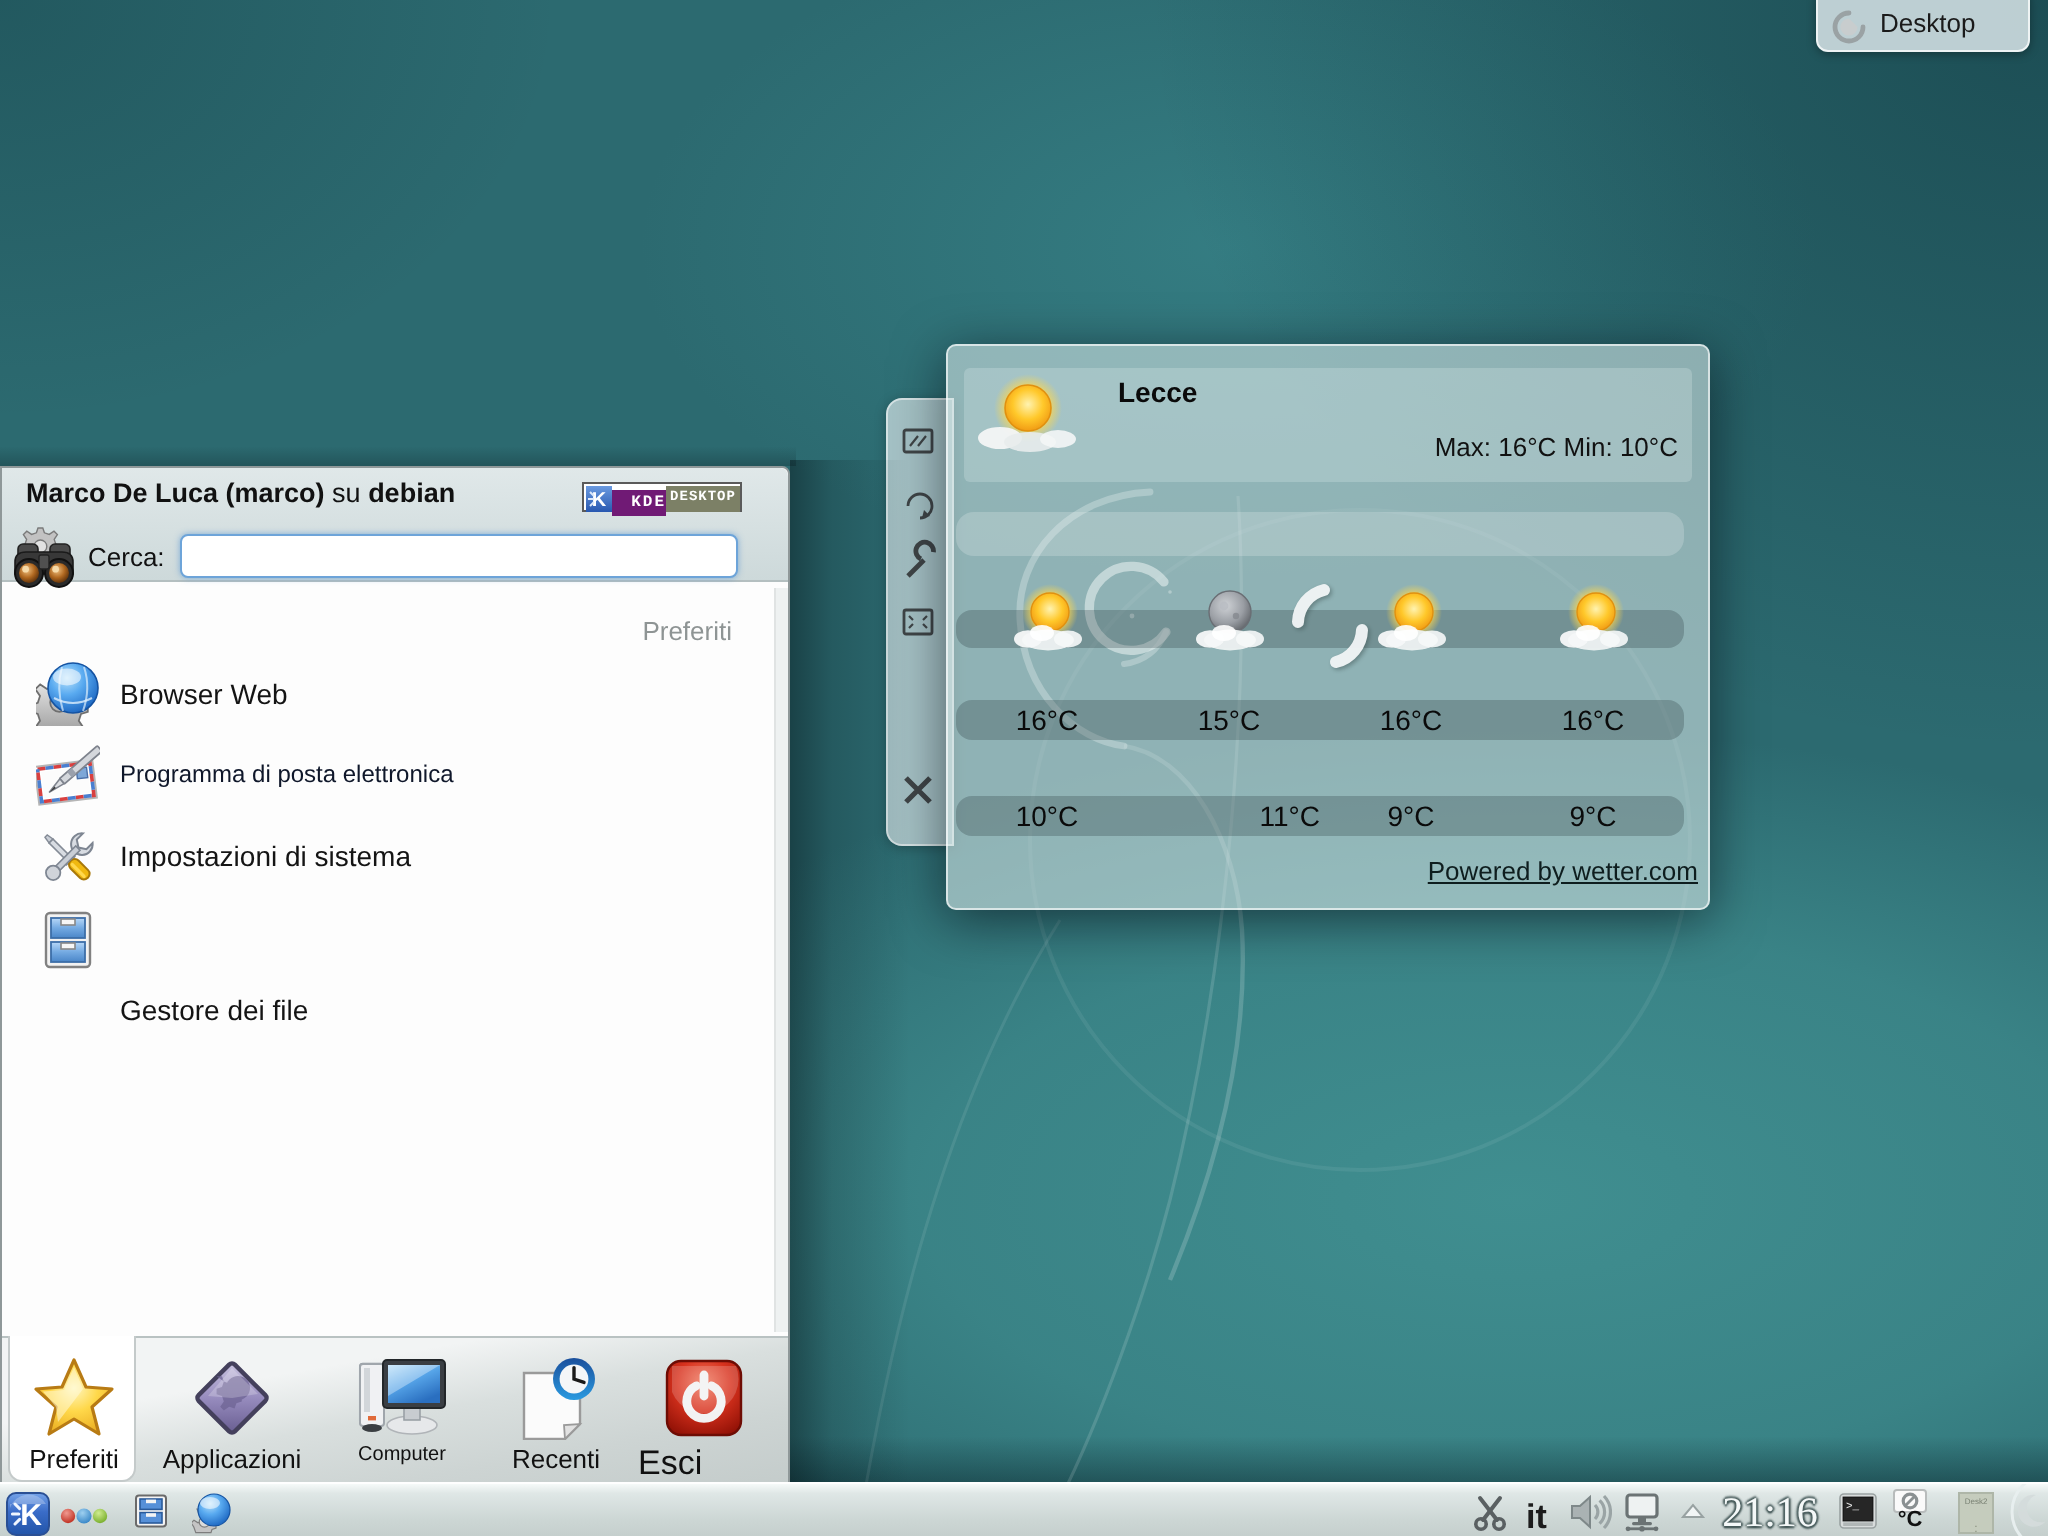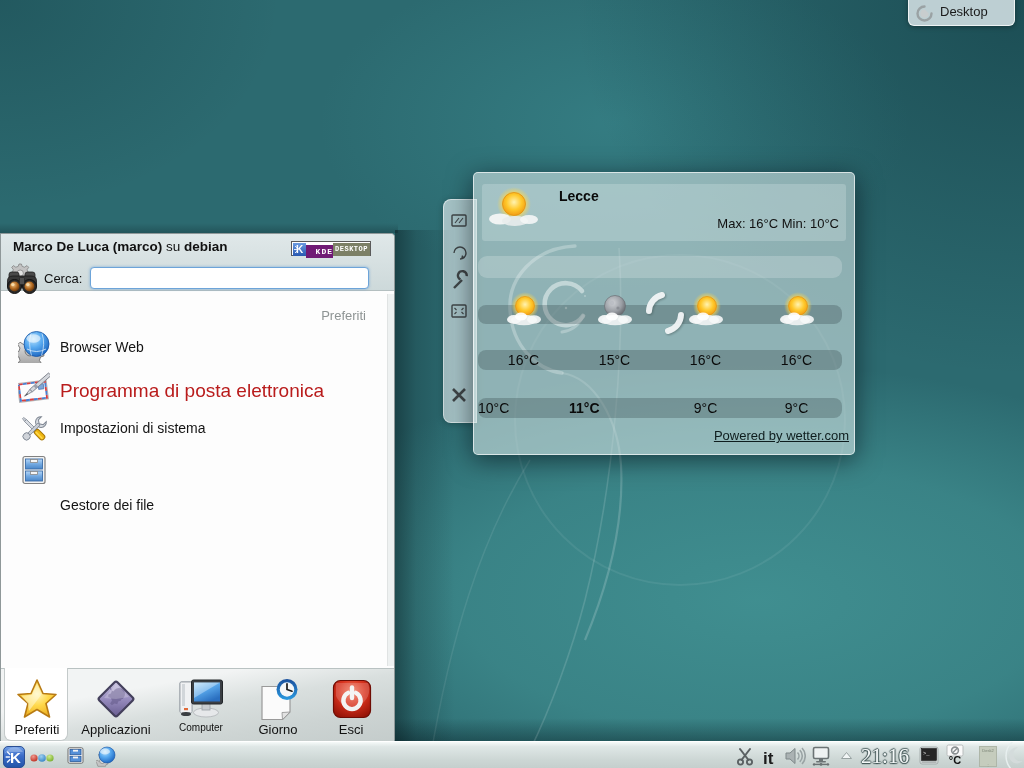--- a/index.html
+++ b/index.html
@@ -75,22 +75,22 @@
   <div class="abs" style="left:4px; top:132px; width:364px; height:19px; background:rgba(30,48,50,0.25); border-radius:8px;"></div>
   <div class="abs" style="left:4px; top:177px; width:364px; height:20px; background:rgba(30,48,50,0.25); border-radius:8px;"></div>
   <div class="abs" style="left:4px; top:225px; width:364px; height:20px; background:rgba(30,48,50,0.25); border-radius:8px;"></div>
   <div class="abs" style="left:4px; top:177px; width:364px; height:20px; font-size:14px; color:#0a0a0a; line-height:20px;">
     <span class="abs" style="left:0; width:91px; text-align:center;">16°C</span>
     <span class="abs" style="left:91px; width:91px; text-align:center;">15°C</span>
     <span class="abs" style="left:182px; width:91px; text-align:center;">16°C</span>
     <span class="abs" style="left:273px; width:91px; text-align:center;">16°C</span>
   </div>
   <div class="abs" style="left:4px; top:225px; width:364px; height:20px; font-size:14px; color:#0a0a0a; line-height:20px;">
-    <span class="abs" style="left:0; width:91px; ">10°C</span>
-    <span class="abs" style="left:91px; width:91px; text-align:left;font-weight:bold;">11°C</span>
+    <span class="abs" style="left:0; width:91px; text-align:center;">10°C</span>
+    <span class="abs" style="left:91px; width:91px; text-align:right;">11°C</span>
     <span class="abs" style="left:182px; width:91px; text-align:center;">9°C</span>
     <span class="abs" style="left:273px; width:91px; text-align:center;">9°C</span>
   </div>
   <div class="abs" style="right:5px; top:255px; font-size:13px; color:#0e1d1e; text-decoration:underline;">Powered by wetter.com</div>
 
   <defs></defs>
   
   <svg class="abs" style="left:14px; top:14px" width="52" height="42" viewBox="0 0 52 42">
     <defs>
       <radialGradient id="sung" cx="50%" cy="42%" r="60%">
@@ -203,21 +203,21 @@
         <circle cx="24.5" cy="23.5" r="5" fill="url(#lens)"></circle>
         <circle cx="7.8" cy="21.6" r="1.7" fill="#f8e0b0" opacity="0.9"></circle>
         <circle cx="22.8" cy="21.6" r="1.7" fill="#f8e0b0" opacity="0.9"></circle>
         <rect x="14.5" y="14.5" width="5" height="7" rx="1" fill="#505050" stroke="#222" stroke-width="0.7"></rect>
       </g>
     </svg>
   </div>
   <div class="abs" style="left:386px; top:60px; width:7px; height:372px; background:#eef1f1; border-left:1px solid #e0e3e3;"></div>
   <div class="abs" style="right:28px; top:74px; font-size:13px; color:#8e9494;">Preferiti</div>
   <div class="abs" style="left:59px; top:105px; font-size:14px; color:#141414;">Browser Web</div>
-  <div class="abs" style="left:59px; top:146px; font-size:19px; color:#b91c1c;">Programma di posta elettronica</div>
+  <div class="abs" style="left:59px; top:146px; font-size:12px; color:#0f172a;">Programma di posta elettronica</div>
   <div class="abs" style="left:59px; top:186px; font-size:14px; color:#141414;">Impostazioni di sistema</div>
   <div class="abs" style="left:59px; top:227px; font-size:14px; color:#141414;margin-top:36px;">Gestore dei file</div>
 
   <svg class="abs" style="left:17px; top:97px" width="32" height="32" viewBox="0 0 32 32">
     <defs>
       <radialGradient id="globeg" cx="38%" cy="30%" r="75%">
         <stop offset="0%" stop-color="#b9e2fb"></stop>
           <stop offset="45%" stop-color="#59aaf0"></stop>
           <stop offset="100%" stop-color="#1a64c0"></stop>
       </radialGradient>
@@ -358,22 +358,22 @@
       </radialGradient>
         </defs>
       <rect x="1.5" y="1.5" width="37" height="37" rx="7" fill="url(#pwr)" stroke="#6e0c04" stroke-width="1.2"></rect>
       <path d="M20 21.5 m 3.9 -7.6 A 8.6 8.6 0 1 1 16.1 13.9" fill="none" stroke="#f2f2f2" stroke-width="4.4" stroke-linecap="round"></path>
       <line x1="20" y1="8.5" x2="20" y2="19" stroke="#f2f2f2" stroke-width="4.4" stroke-linecap="round"></line>
       <path d="M4 4 h32 a5 5 0 0 1 -32 13 z" fill="#ffffff" opacity="0.18"></path>
     </svg>
     <div class="abs" style="left:0; top:53px; width:72px; text-align:center; font-size:13px; color:#111;">Preferiti</div>
     <div class="abs" style="left:72px; top:53px; width:86px; text-align:center; font-size:13px; color:#111;">Applicazioni</div>
     <div class="abs" style="left:160px; top:53px; width:80px; text-align:center; font-size:10px; color:#111;">Computer</div>
-    <div class="abs" style="left:240px; top:53px; width:74px; text-align:center; font-size:13px; color:#111;">Giorno</div>
-    <div class="abs" style="left:318px; top:53px; width:64px; text-align:center; font-size:13px; color:#111;">Esci</div>
+    <div class="abs" style="left:240px; top:53px; width:74px; text-align:center; font-size:13px; color:#111;">Recenti</div>
+    <div class="abs" style="left:318px; top:53px; width:64px; text-align:left; font-size:17px; color:#111;">Esci</div>
   </div>
 </div>
 
 <div id="panel" class="abs" style="left:0; top:741px; width:1024px; height:27px; background:linear-gradient(#f6faf9, #dfe7e6 18%, #ccd6d4 70%, #c5cfcd); border-top:1px solid #ffffff;">
 
   <svg class="abs" style="left:3px; top:4px" width="22" height="22" viewBox="0 0 22 22">
     <defs>
         <linearGradient id="kbg" x1="0" y1="0" x2="0" y2="1">
       <stop offset="0%" stop-color="#74a2e8"></stop>
           <stop offset="45%" stop-color="#3a6cc8"></stop>

